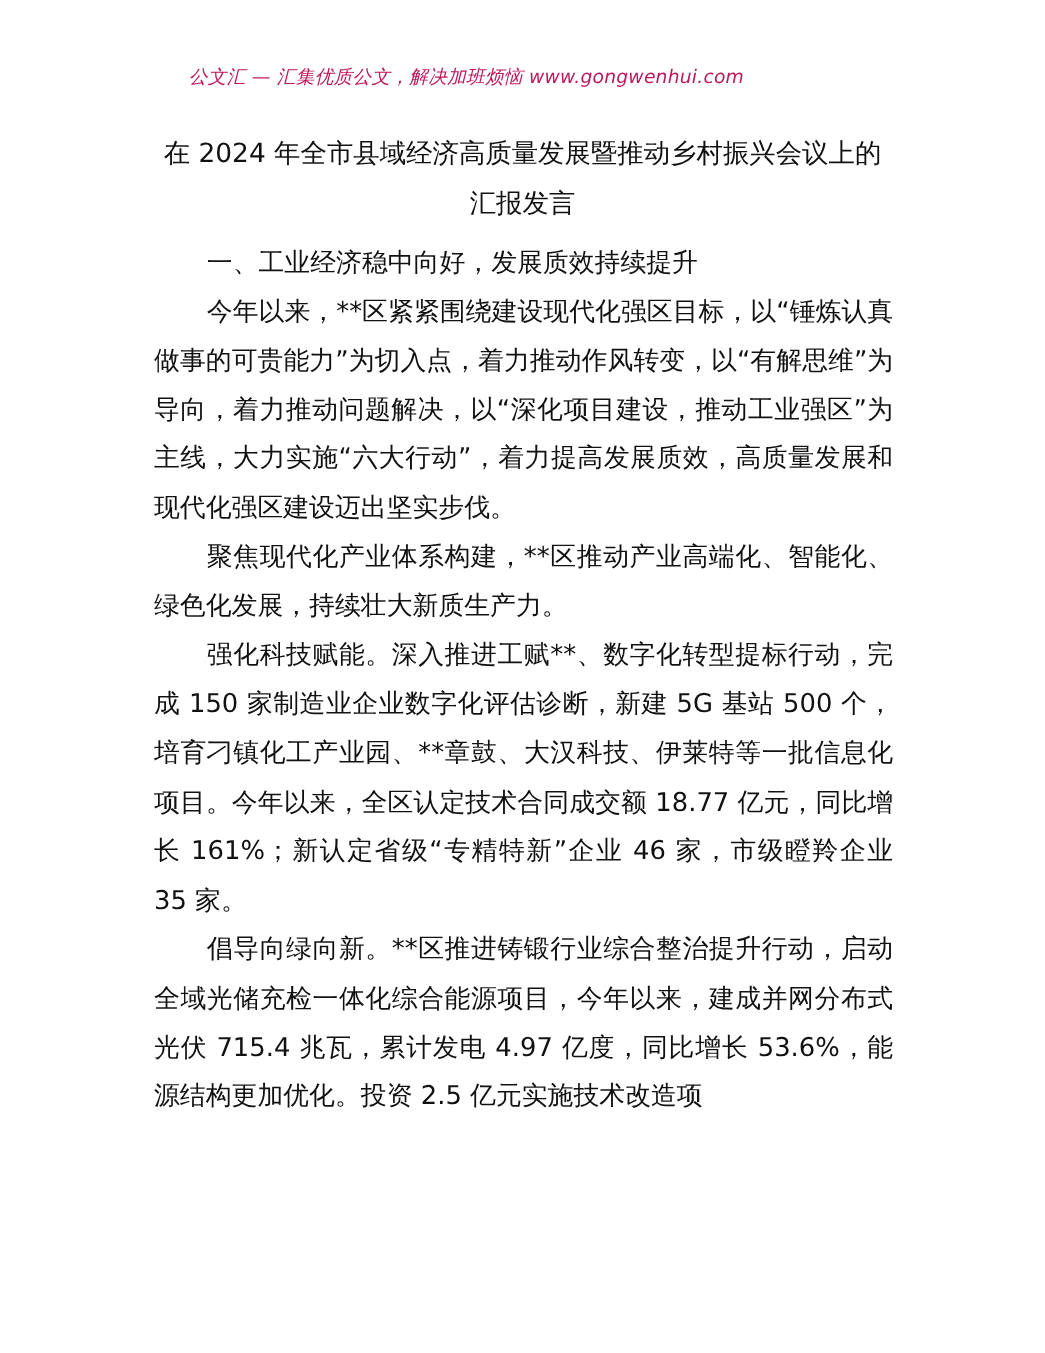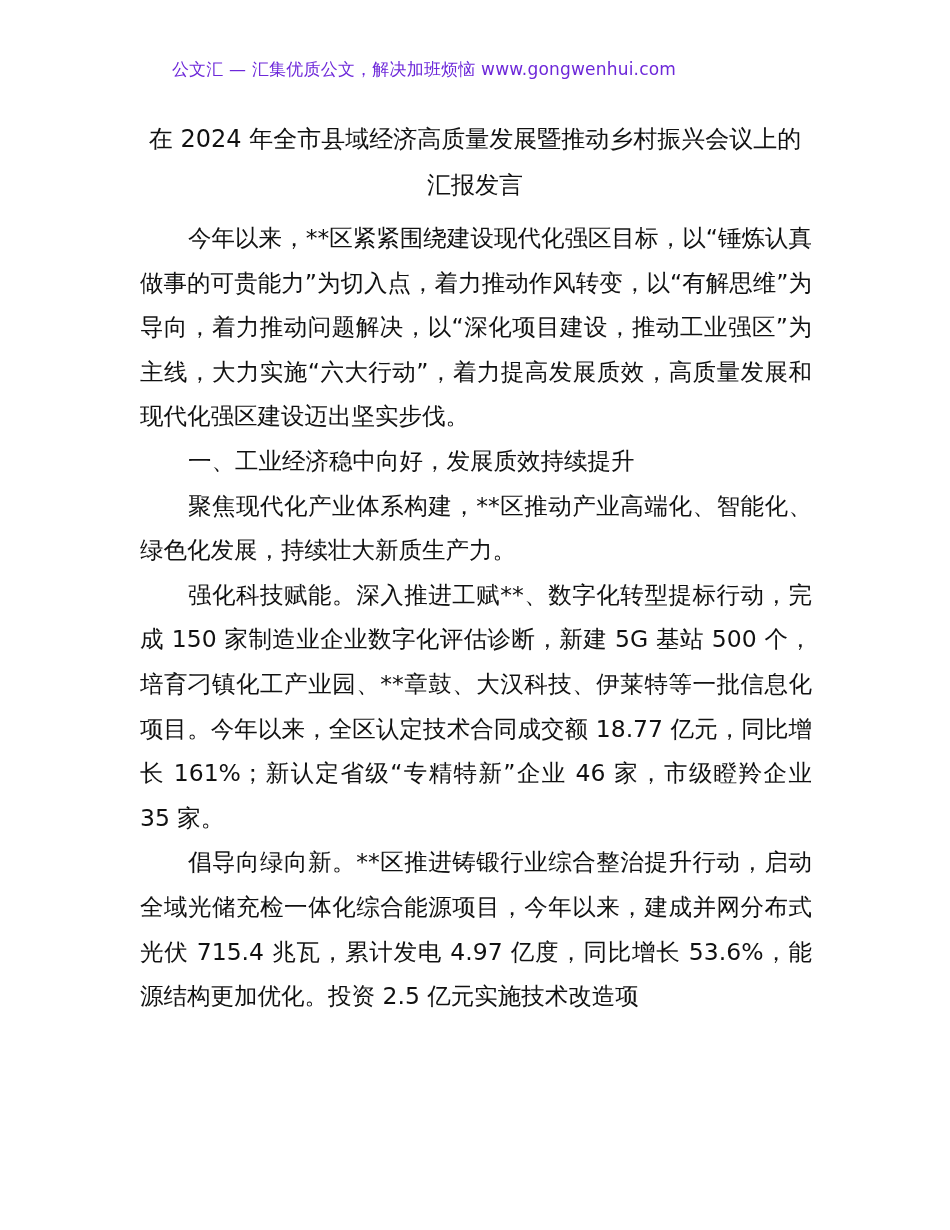--- a/index.html
+++ b/index.html
@@ -1,27 +1,27 @@
 <!DOCTYPE html>
 <html><head>
   <meta charset="utf-8">
   <style>
     html, body { margin: 0; padding: 0; background: #ffffff; }
     body { width: 950px; height: 1230px; overflow: hidden; position: relative; font-family: "DejaVu Sans", "Liberation Sans", sans-serif; color: #111; }
-    .header { position: absolute; top: 58px; left: 0; width: 848px; text-align: center; font-size: 17px; color: #6d28d9; letter-spacing: 0.2px; }
+    .header { position: absolute; top: 58px; left: 0; width: 848px; text-align: center; font-size: 17px; color: #be185d; letter-spacing: 0.2px; font-style: italic; }
     .title { position: absolute; top: 116px; left: 140px; width: 670px; text-align: center; font-size: 24px; line-height: 46px; color: #111; }
     .body-text { position: absolute; top: 216px; left: 140px; width: 672px; font-size: 23.5px; line-height: 44.6px; color: #111; }
     .para { margin: 0; padding: 0; text-indent: 48px; text-align: justify; }
   </style>
 </head>
 <body>
 
 <div class="header">公文汇 — 汇集优质公文，解决加班烦恼 www.gongwenhui.com</div>
 
 <div class="title">在 2024 年全市县域经济高质量发展暨推动乡村振兴会议上的汇报发言</div>
 
 <div class="body-text">
+  <p class="para">一、工业经济稳中向好，发展质效持续提升</p>
   <p class="para">今年以来，**区紧紧围绕建设现代化强区目标，以“锤炼认真做事的可贵能力”为切入点，着力推动作风转变，以“有解思维”为导向，着力推动问题解决，以“深化项目建设，推动工业强区”为主线，大力实施“六大行动”，着力提高发展质效，高质量发展和现代化强区建设迈出坚实步伐。</p>
-  <p class="para">一、工业经济稳中向好，发展质效持续提升</p>
   <p class="para">聚焦现代化产业体系构建，**区推动产业高端化、智能化、绿色化发展，持续壮大新质生产力。</p>
   <p class="para">强化科技赋能。深入推进工赋**、数字化转型提标行动，完成 150 家制造业企业数字化评估诊断，新建 5G 基站 500 个，培育刁镇化工产业园、**章鼓、大汉科技、伊莱特等一批信息化项目。今年以来，全区认定技术合同成交额 18.77 亿元，同比增长 161%；新认定省级“专精特新”企业 46 家，市级瞪羚企业 35 家。</p>
   <p class="para">倡导向绿向新。**区推进铸锻行业综合整治提升行动，启动全域光储充检一体化综合能源项目，今年以来，建成并网分布式光伏 715.4 兆瓦，累计发电 4.97 亿度，同比增长 53.6%，能源结构更加优化。投资 2.5 亿元实施技术改造项</p>
 </div>
 
 </body></html>

